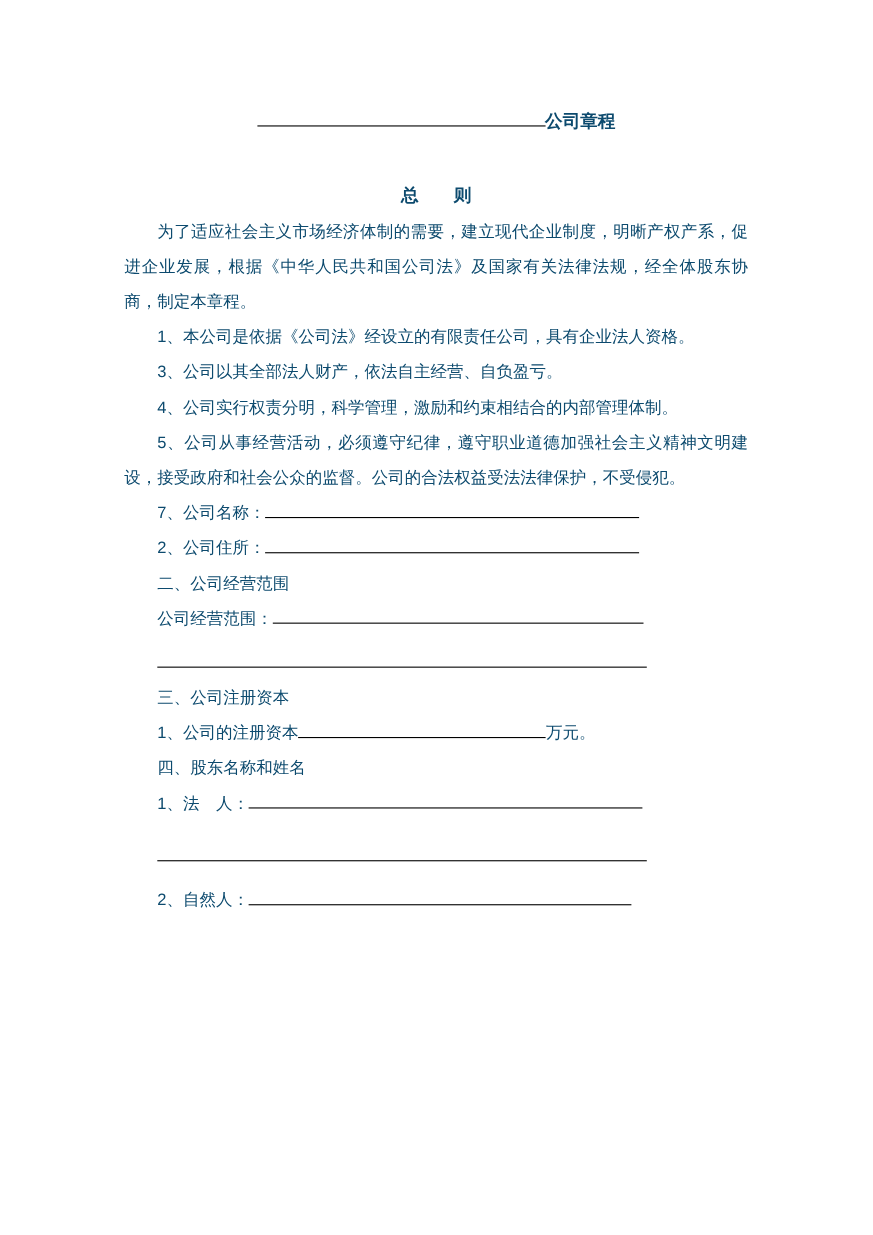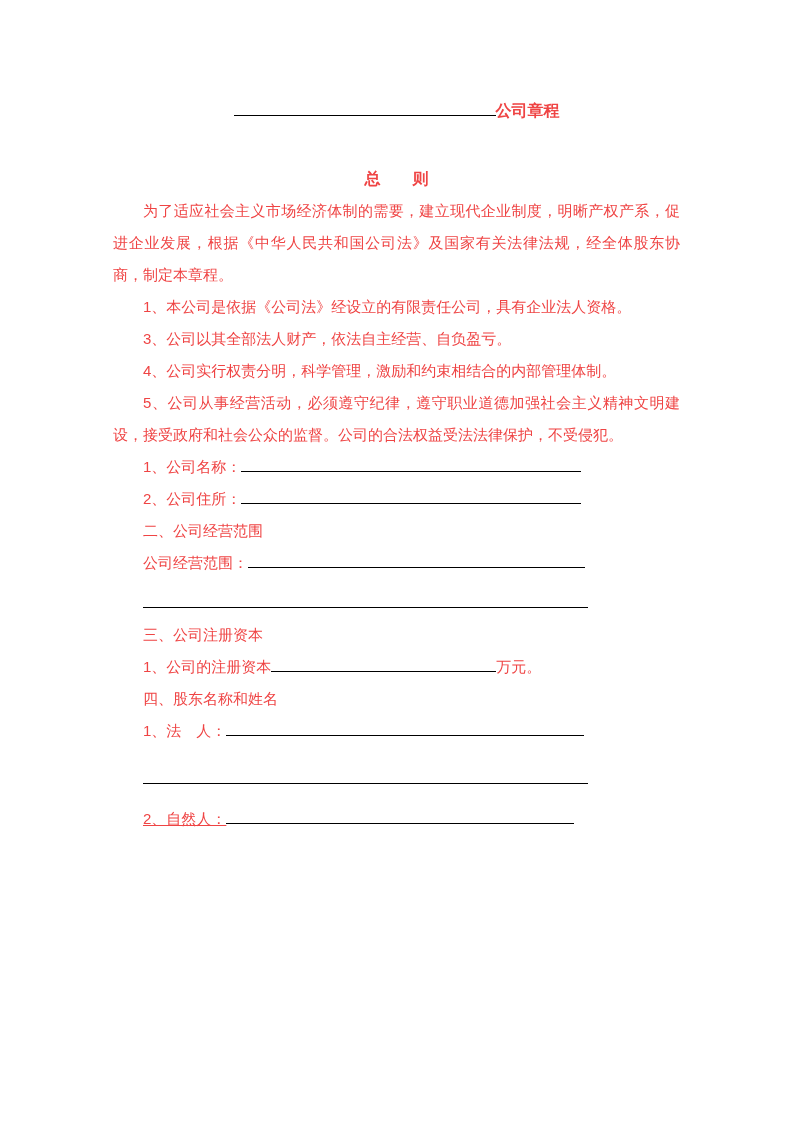--- a/index.html
+++ b/index.html
@@ -4,21 +4,21 @@
 <style>
   * { margin: 0; padding: 0; box-sizing: border-box; }
   html, body { background: #ffffff; }
   .page {
     position: relative;
     width: 794px;
     height: 861px;
     margin: 0 auto;
     background: #ffffff;
     font-family: "Liberation Sans", sans-serif;
-    color: #ef4444;
+    color: #0c4a6e;
     font-size: 15px;
     padding: 95px 114px 0 113px;
     overflow: hidden;
   }
   .doc-title {
     text-align: center;
     line-height: 32px;
     font-size: 16px;
     font-weight: bold;
     white-space: nowrap;
@@ -48,21 +48,21 @@
     vertical-align: baseline;
   }
   .w-title   { width: 262px; }
   .w-field   { width: 340px; }
   .w-scope   { width: 337px; }
   .w-full    { width: 445px; }
   .w-capital { width: 225px; }
   .w-legal   { width: 358px; }
   .w-natural { width: 348px; }
   .gap-lg { margin-top: 16px; }
-  .gap-sm { margin-top: 8px; text-decoration: underline; }
+  .gap-sm { margin-top: 8px; }
   .page-number {
     position: absolute;
     right: 122px;
     top: 1038px;
     font-size: 13px;
     line-height: 20px;
   }
 </style>
 </head>
 <body>
@@ -77,21 +77,21 @@
 
   <p class="para">为了适应社会主义市场经济体制的需要，建立现代企业制度，明晰产权产系，促进企业发展，根据《中华人民共和国公司法》及国家有关法律法规，经全体股东协商，制定本章程。</p>
 
   <p class="para">1、本公司是依据《公司法》经设立的有限责任公司，具有企业法人资格。</p>
   <p class="para">3、公司以其全部法人财产，依法自主经营、自负盈亏。</p>
   <p class="para">4、公司实行权责分明，科学管理，激励和约束相结合的内部管理体制。</p>
   <p class="para">5、公司从事经营活动，必须遵守纪律，遵守职业道德加强社会主义精神文明建设，接受政府和社会公众的监督。公司的合法权益受法法律保护，不受侵犯。</p>
 
 
   <div class="field">
-    <span>1、公司名称：</span><span class="blank w-field"></span>
+    <span>7、公司名称：</span><span class="blank w-field"></span>
   </div>
 
   <div class="field">
     <span>2、公司住所：</span><span class="blank w-field"></span>
   </div>
 
   <p class="para">二、公司经营范围</p>
 
   <div class="field">
     <span>公司经营范围：</span><span class="blank w-scope"></span>

